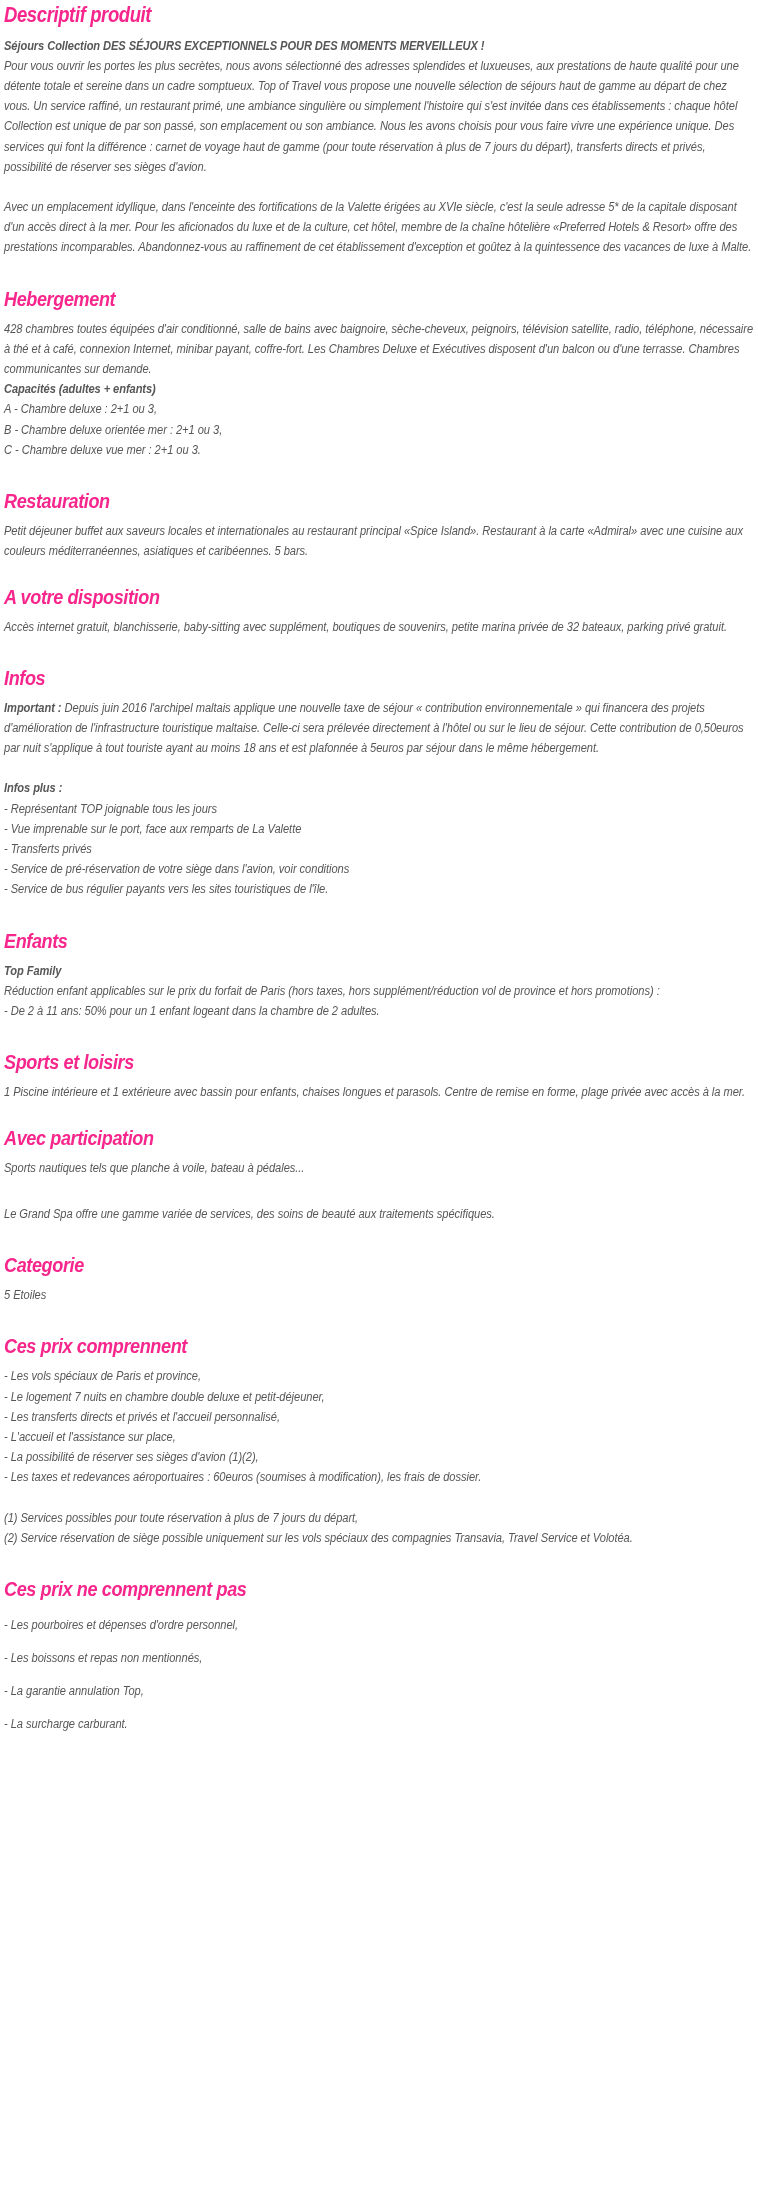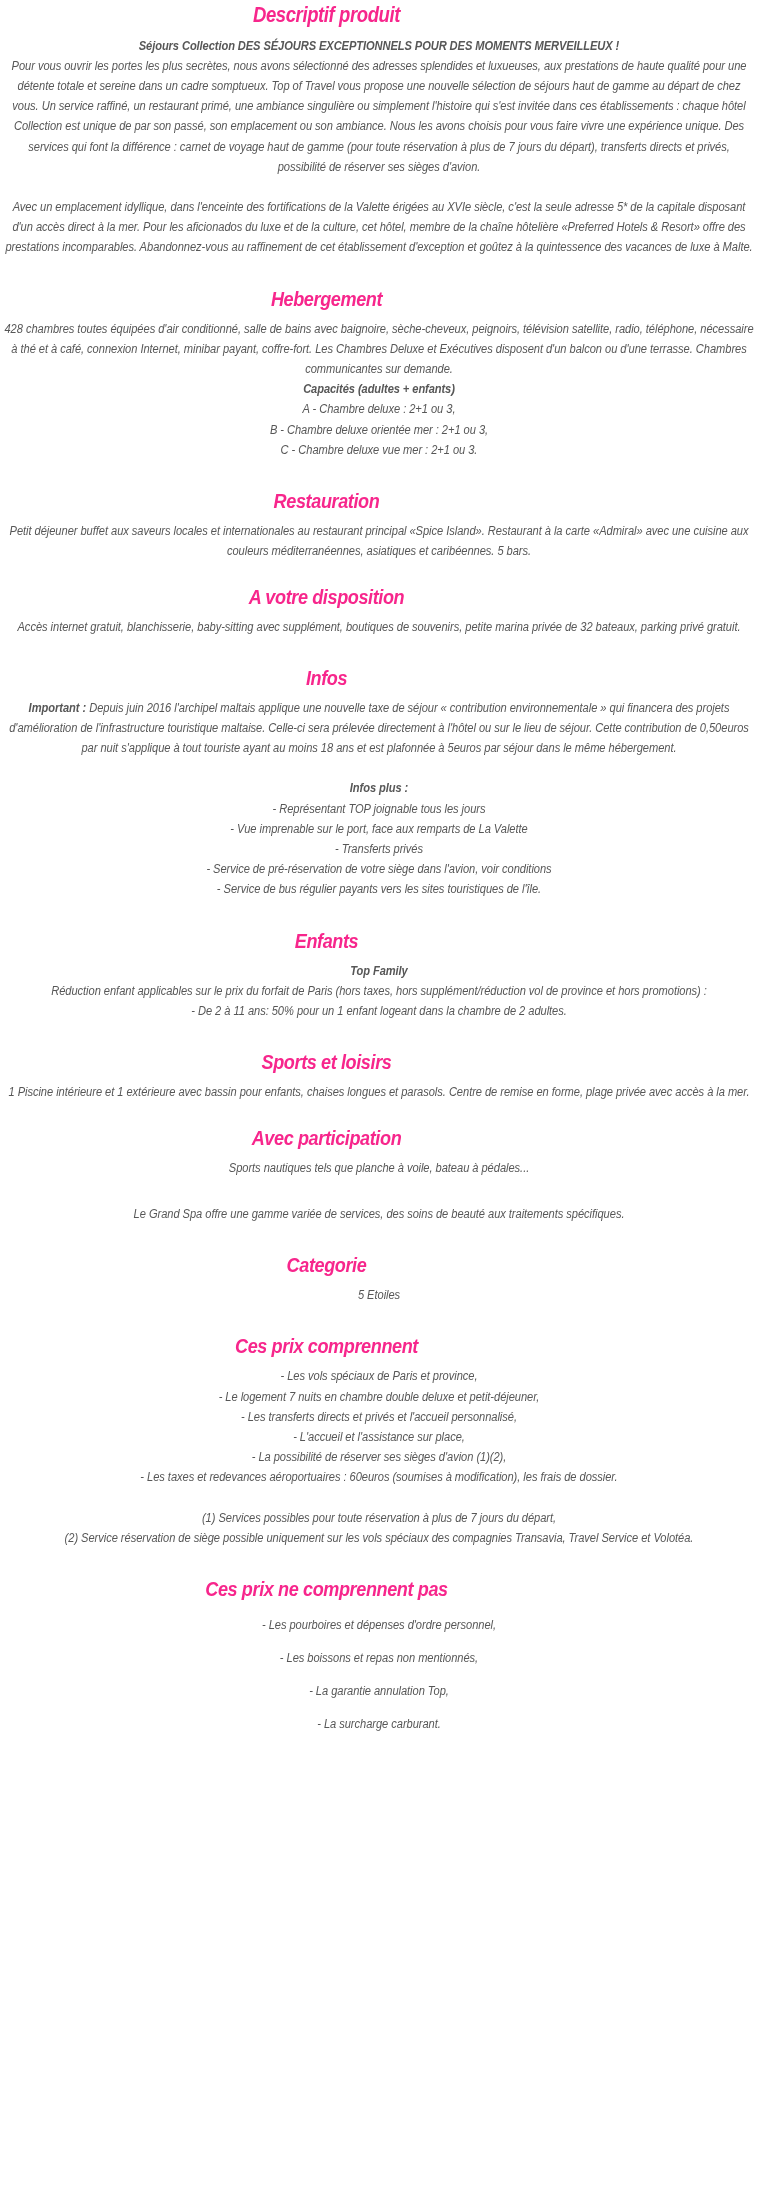--- a/index.html
+++ b/index.html
@@ -11,21 +11,20 @@
     width: 758px;
     font-family: "Liberation Sans", "DejaVu Sans", sans-serif;
     color: #575757;
     -webkit-font-smoothing: antialiased;
   }
   .page {
     width: 758px;
     box-sizing: border-box;
     padding: 0 4px 6px 4px;
     background: #ffffff;
-    text-align: center;
   }
   h2.section-title {
     font-family: "Liberation Sans", "DejaVu Sans", sans-serif;
     font-style: italic;
     font-weight: bold;
     font-size: 21px;
     line-height: 1.05;
     letter-spacing: -0.45px;
     color: #f7268c;
     margin: 0;

